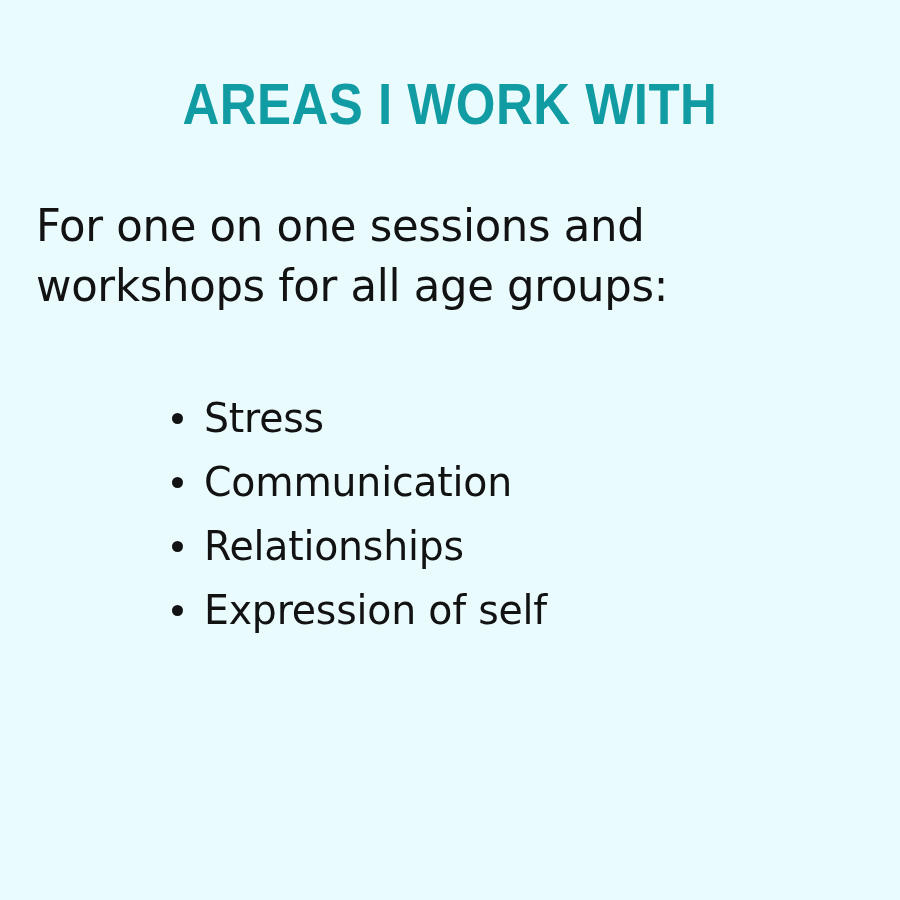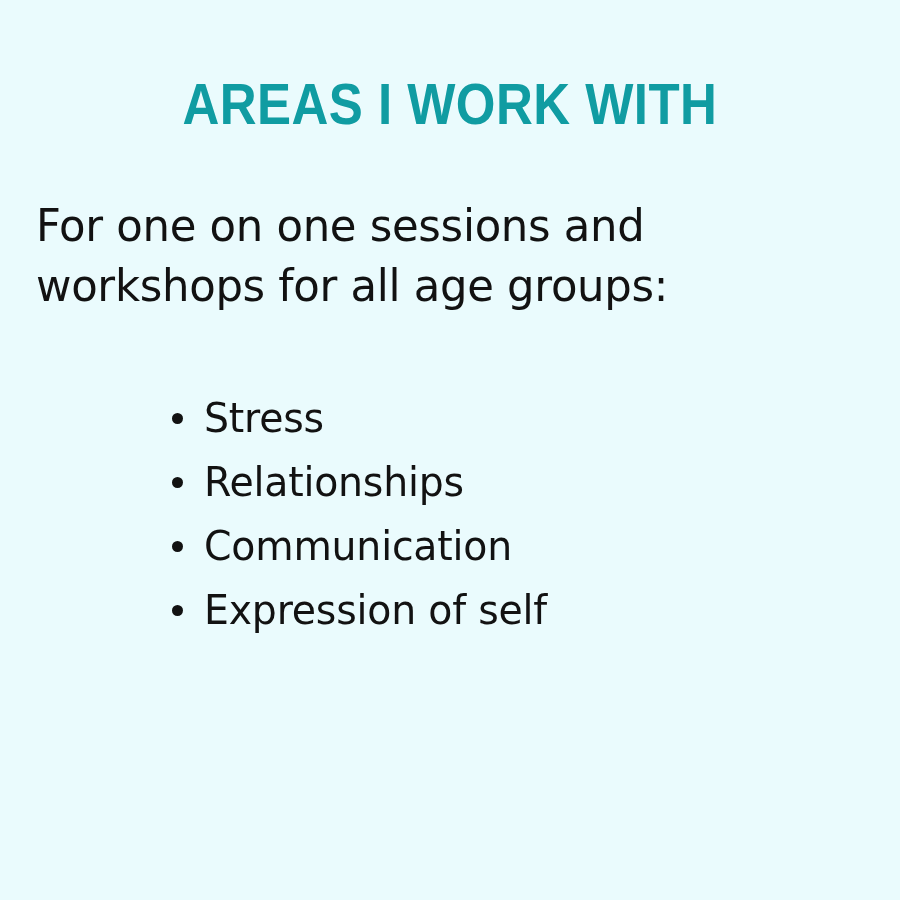--- a/index.html
+++ b/index.html
@@ -119,26 +119,26 @@
   <ul class="areas-list">
 
     <li>
       <span class="dot"></span>
       <span class="label">Stress</span>
     </li>
 
 
     <li>
       <span class="dot"></span>
-      <span class="label">Relationships</span>
+      <span class="label">Communication</span>
     </li>
 
     <li>
       <span class="dot"></span>
-      <span class="label">Communication</span>
+      <span class="label">Relationships</span>
     </li>
 
 
     <li>
       <span class="dot"></span>
       <span class="label">Expression of self</span>
     </li>
 
   </ul>
 

